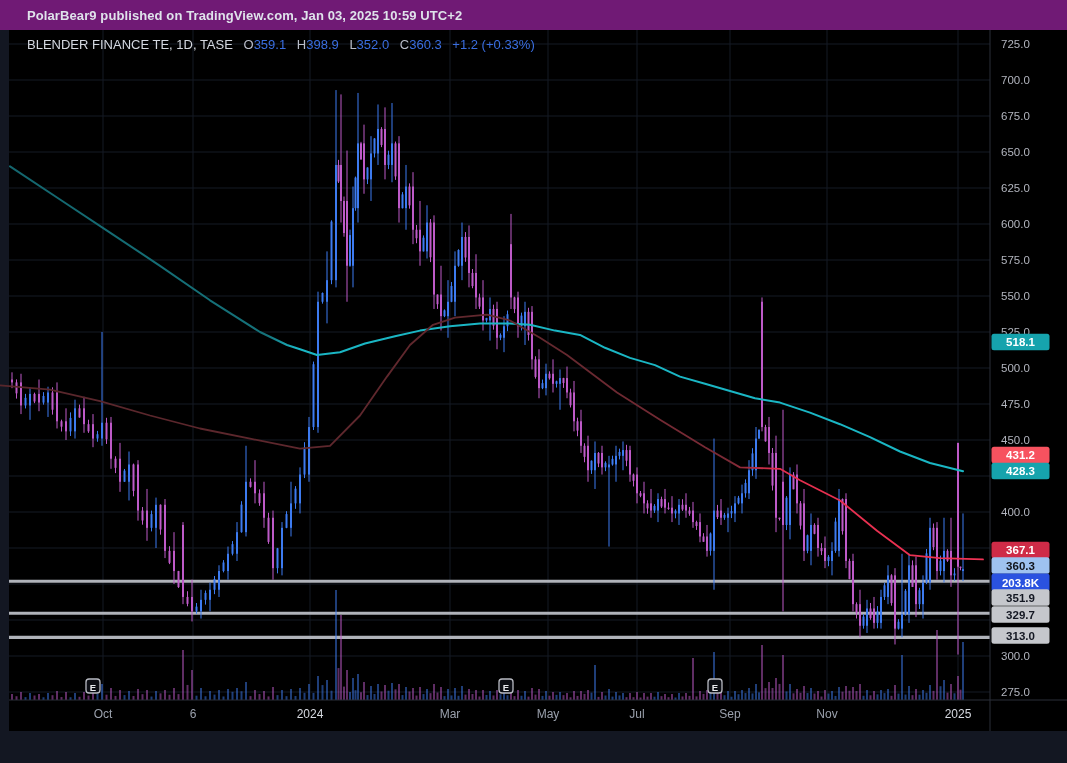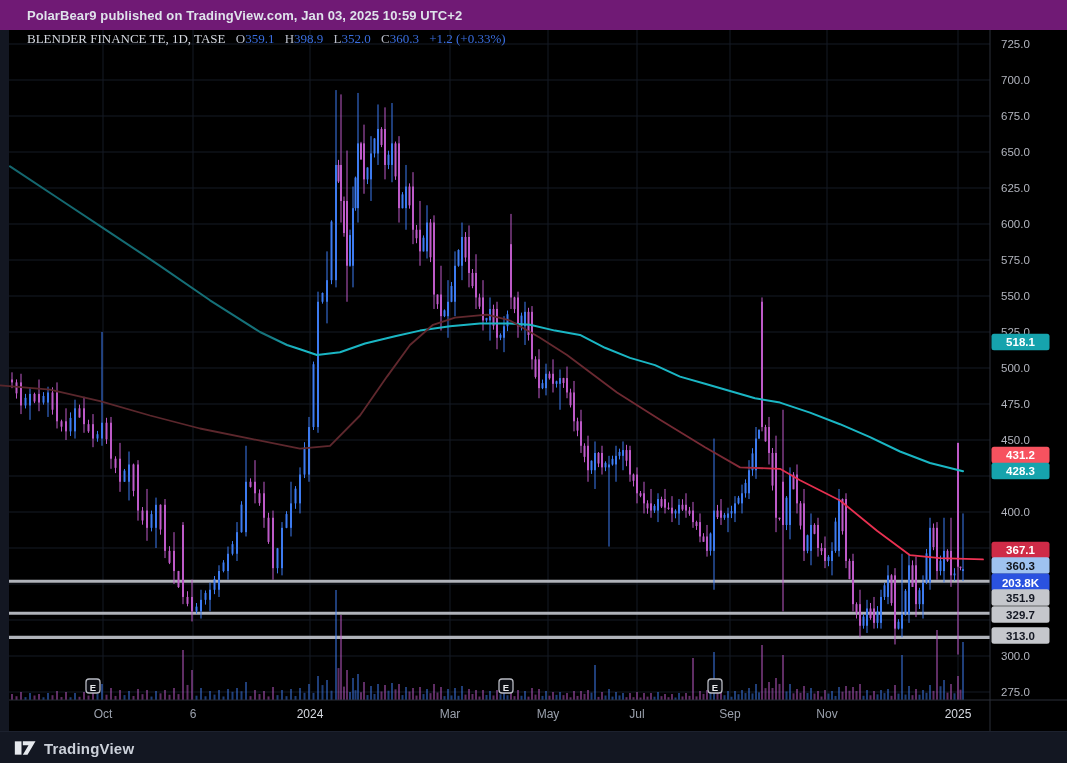--- a/index.html
+++ b/index.html
@@ -930,33 +930,24 @@
           <text x="193" y="688" text-anchor="middle" font-size="12" font-family="&quot;Liberation Sans&quot;,sans-serif" fill="#9aa0ac">6</text>
           <text x="310" y="688" text-anchor="middle" font-size="12" font-family="&quot;Liberation Sans&quot;,sans-serif" fill="#d6d9e0">2024</text>
           <text x="450" y="688" text-anchor="middle" font-size="12" font-family="&quot;Liberation Sans&quot;,sans-serif" fill="#9aa0ac">Mar</text>
           <text x="548" y="688" text-anchor="middle" font-size="12" font-family="&quot;Liberation Sans&quot;,sans-serif" fill="#9aa0ac">May</text>
           <text x="637" y="688" text-anchor="middle" font-size="12" font-family="&quot;Liberation Sans&quot;,sans-serif" fill="#9aa0ac">Jul</text>
           <text x="730" y="688" text-anchor="middle" font-size="12" font-family="&quot;Liberation Sans&quot;,sans-serif" fill="#9aa0ac">Sep</text>
           <text x="827" y="688" text-anchor="middle" font-size="12" font-family="&quot;Liberation Sans&quot;,sans-serif" fill="#9aa0ac">Nov</text>
           <text x="958" y="688" text-anchor="middle" font-size="12" font-family="&quot;Liberation Sans&quot;,sans-serif" fill="#d6d9e0">2025</text>
         </g>
       </svg>
-    <div class="legend" style="top:1px;font-family:Liberation Serif, serif;">
+    <div class="legend" style="top:7px;">
       <span class="sym">BLENDER FINANCE TE, 1D, TASE</span>
       <span class="k">O</span><span class="v">359.1</span>
       <span class="k">H</span><span class="v">398.9</span>
       <span class="k">L</span><span class="v">352.0</span>
       <span class="k">C</span><span class="v">360.3</span>
       <span class="chg">+1.2 (+0.33%)</span>
     </div>
   </div>
 
-  <div class="bottom-bar">
-    <div class="tv-logo">
-      <svg width="23" height="16" viewBox="0 0 34 24">
-        <path d="M1 2 h10 v20 h-10 z" fill="#e6e9ee" rx="2"></path>
-        <path d="M13 2 h19 l-12 20 h-7 l8.5 -14 h-8.5 z" fill="#e6e9ee"></path>
-      </svg>
-      <span class="tv-word">TradingView</span>
-    </div>
-  </div>
 
 </div>
 
 </body></html>

